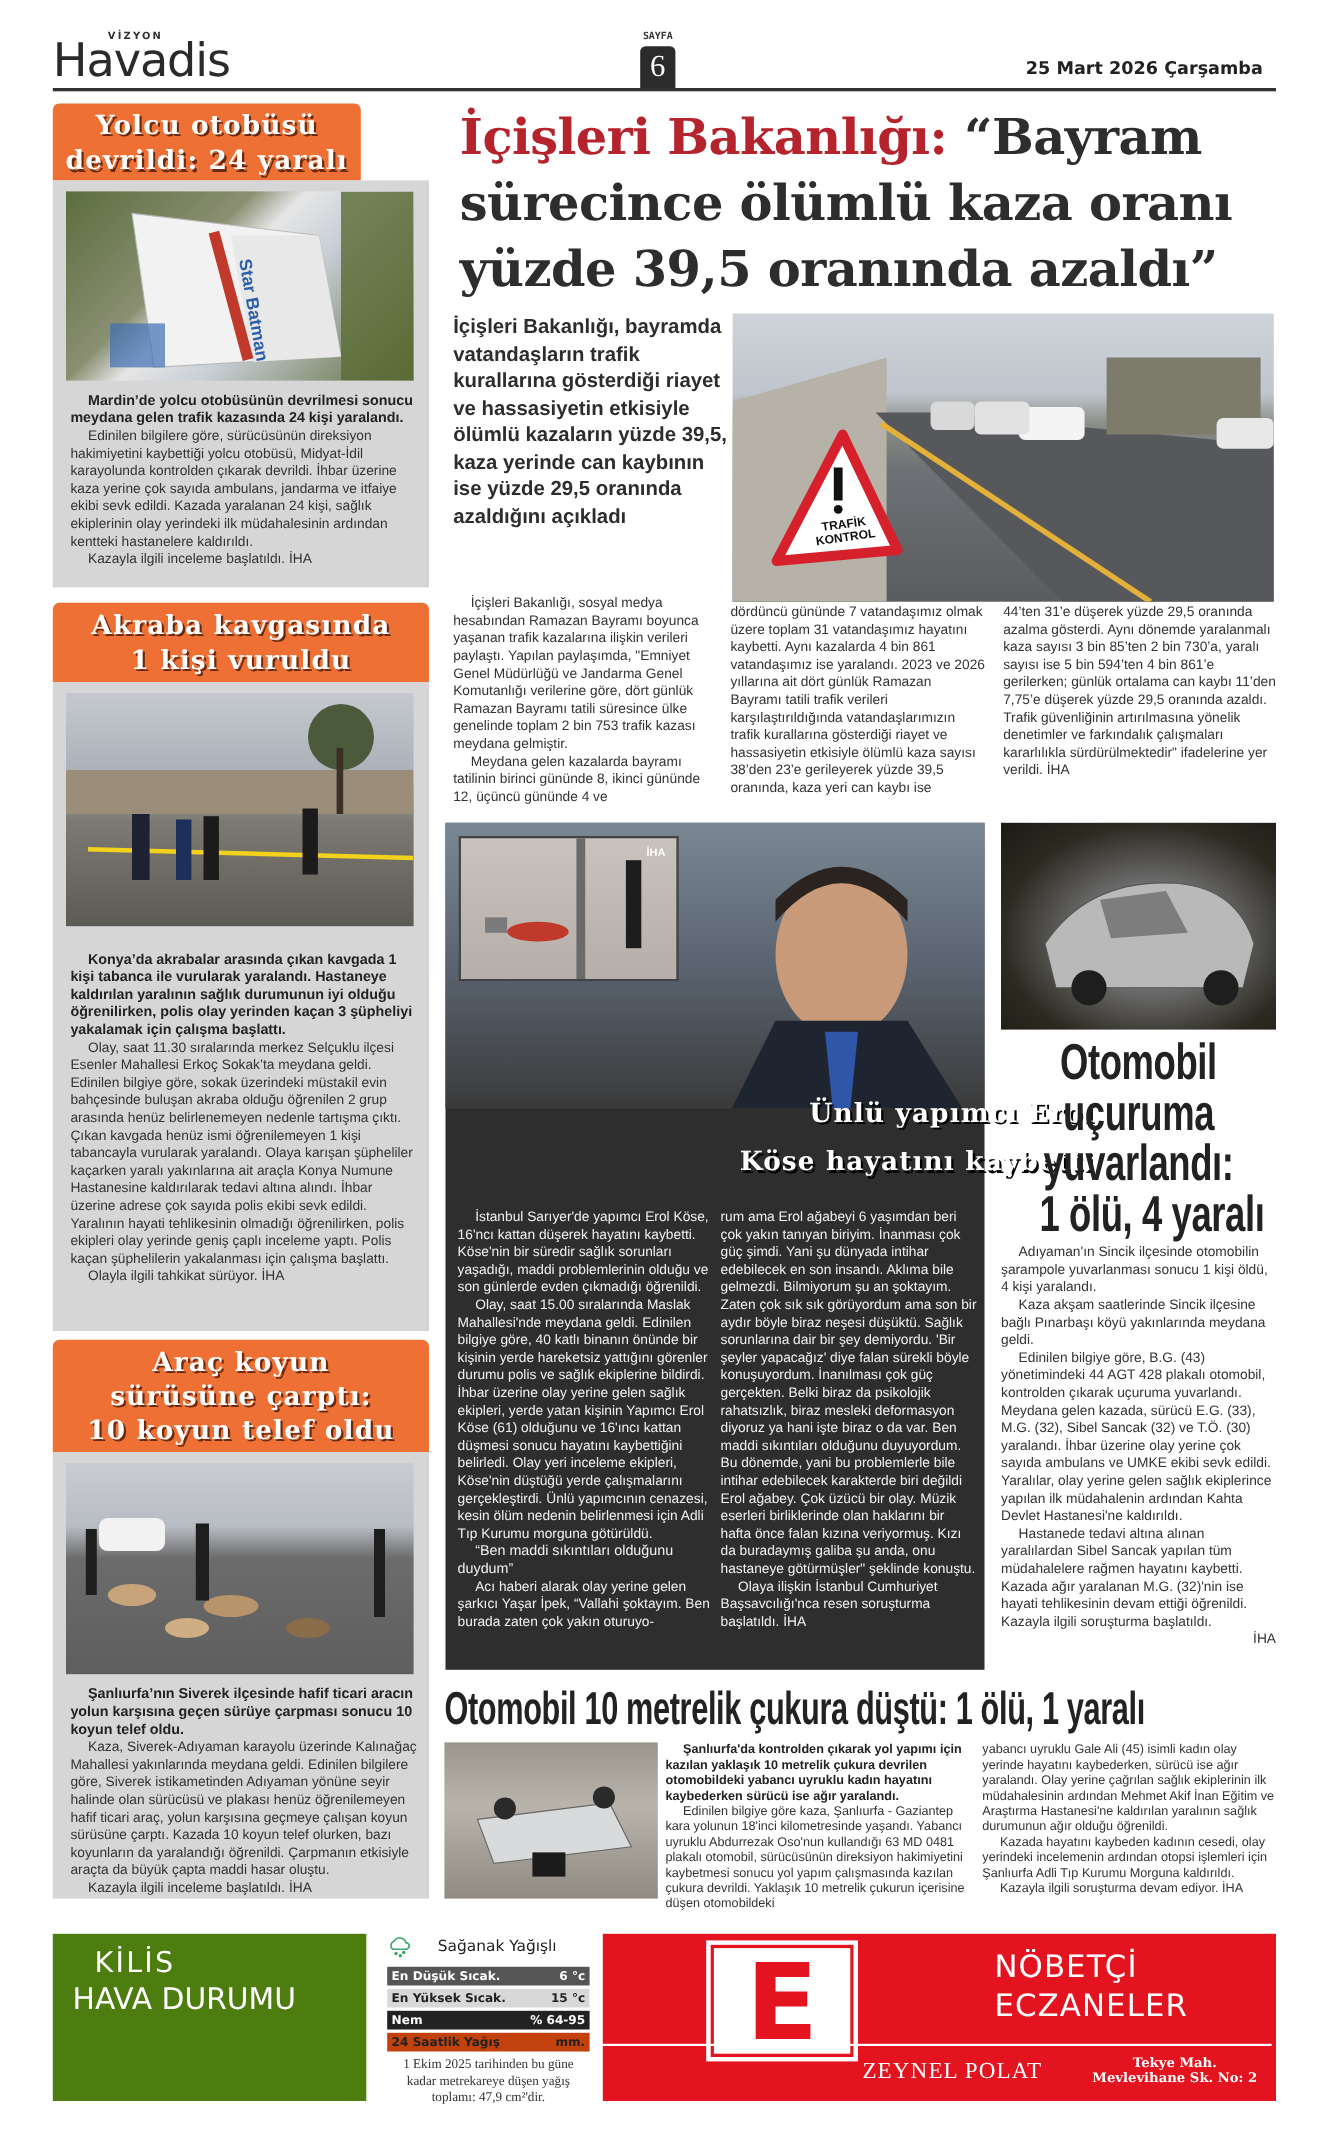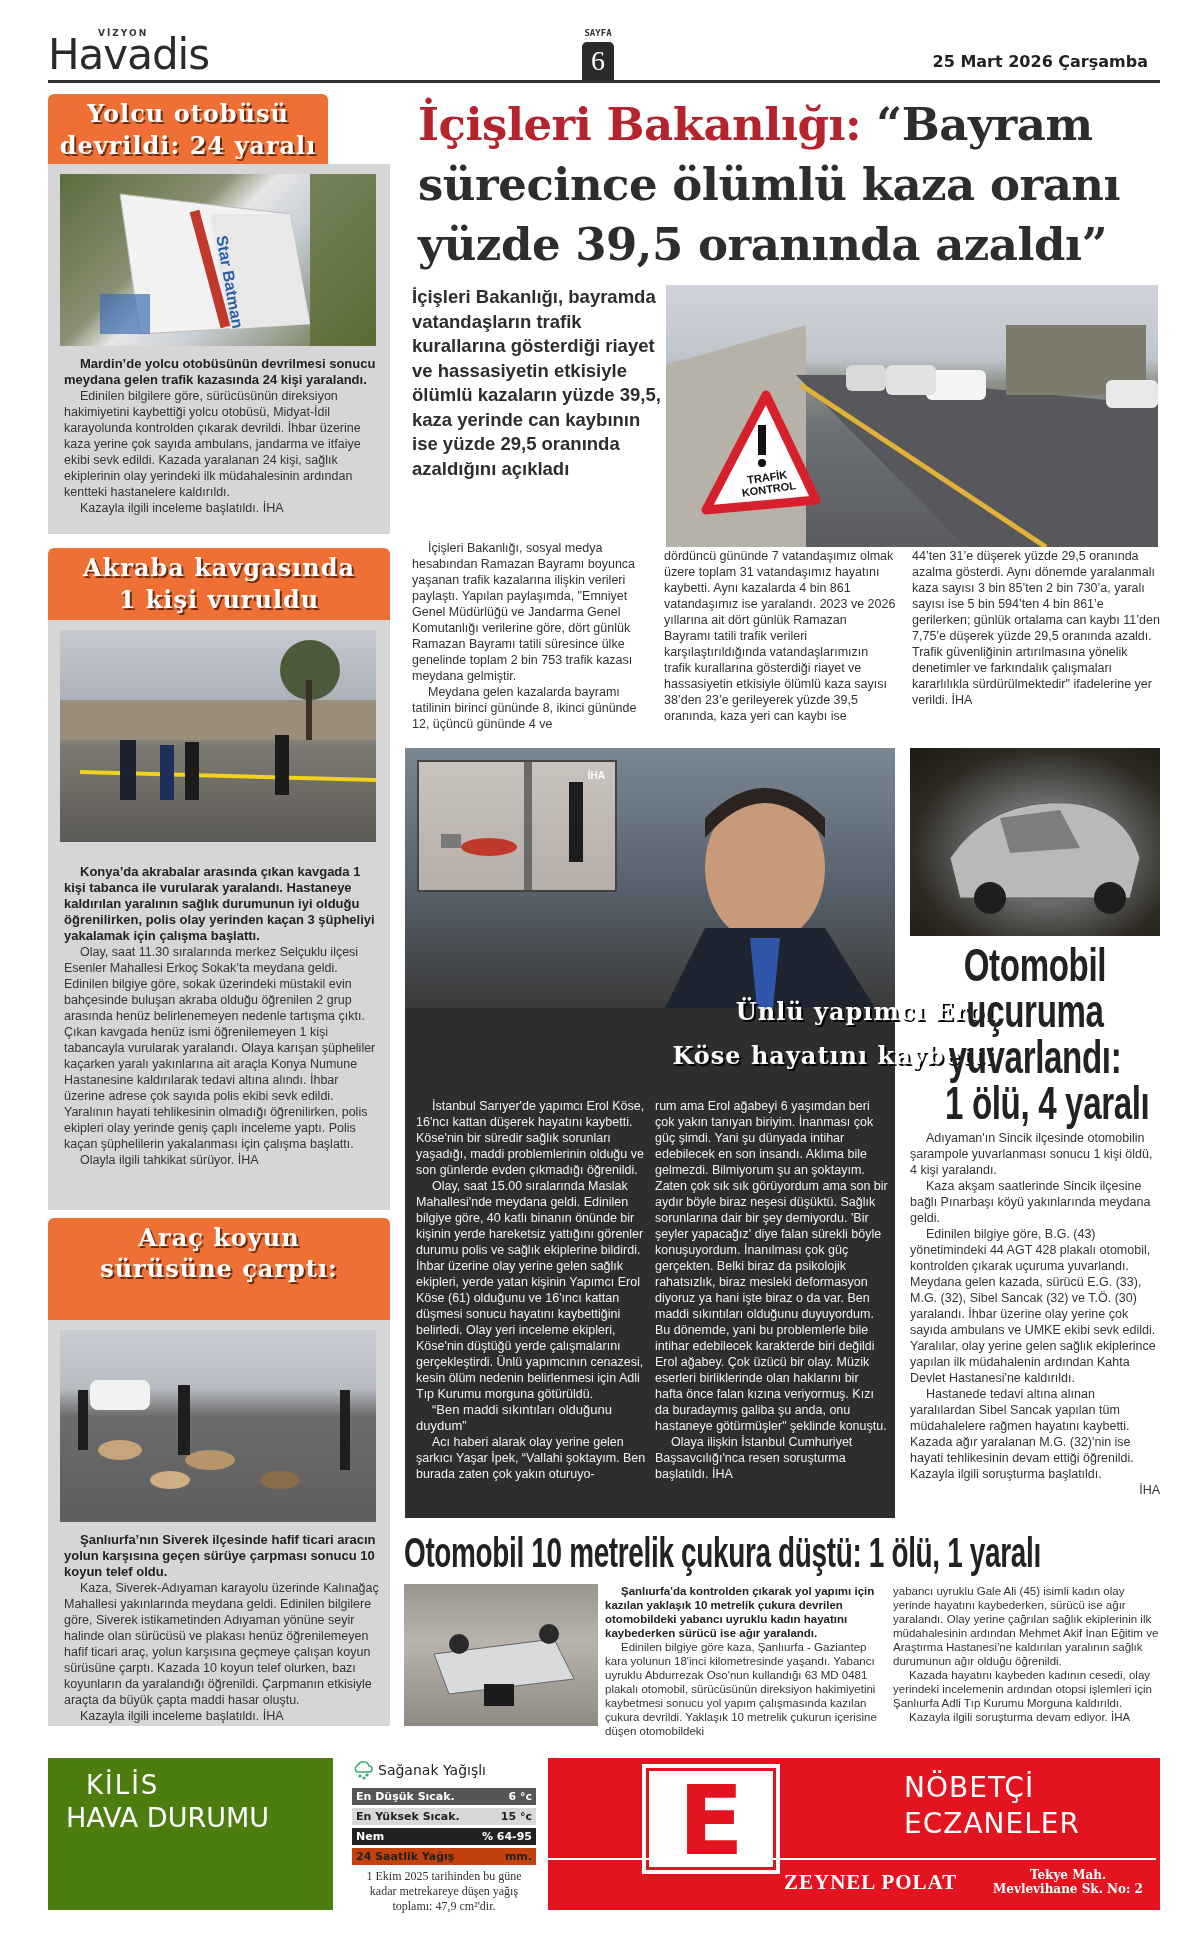--- a/index.html
+++ b/index.html
@@ -79,20 +79,21 @@
 </div>
 <div class="abs bodytext" style="left:64px;top:864px;width:316px">
   <p class="lead">Konya’da akrabalar arasında çıkan kavgada 1 kişi tabanca ile vurularak yaralandı. Hastaneye kaldırılan yaralının sağlık durumunun iyi olduğu öğrenilirken, polis olay yerinden kaçan 3 şüpheliyi yakalamak için çalışma başlattı.</p>
   <p>Olay, saat 11.30 sıralarında merkez Selçuklu ilçesi Esenler Mahallesi Erkoç Sokak’ta meydana geldi. Edinilen bilgiye göre, sokak üzerindeki müstakil evin bahçesinde buluşan akraba olduğu öğrenilen 2 grup arasında henüz belirlenemeyen nedenle tartışma çıktı. Çıkan kavgada henüz ismi öğrenilemeyen 1 kişi tabancayla vurularak yaralandı. Olaya karışan şüpheliler kaçarken yaralı yakınlarına ait araçla Konya Numune Hastanesine kaldırılarak tedavi altına alındı. İhbar üzerine adrese çok sayıda polis ekibi sevk edildi. Yaralının hayati tehlikesinin olmadığı öğrenilirken, polis ekipleri olay yerinde geniş çaplı inceleme yaptı. Polis kaçan şüphelilerin yakalanması için çalışma başlattı.</p>
   <p>Olayla ilgili tahkikat sürüyor. İHA</p>
 </div>
 
 <div class="abs orange-head" style="left:48px;top:1218px;width:342px;height:102px;font-size:24px;line-height:31px;padding-top:4px">
   <div>Araç koyun</div>
   <div>sürüsüne çarptı:</div>
+  <div>10 koyun telef oldu</div>
 </div>
 <div class="abs gray-box" style="left:48px;top:1320px;width:342px;height:406px"></div>
 <div class="abs photo" style="left:60px;top:1330px;width:316px;height:192px;background:linear-gradient(180deg,#c9ccd2 0%,#b8bcc3 30%,#6c6c6c 45%,#5e5e5e 100%)">
   <svg width="316" height="192">
     <rect x="30" y="50" width="60" height="30" rx="8" fill="#f2f2f2"></rect>
     <ellipse cx="60" cy="120" rx="22" ry="10" fill="#c8a47a"></ellipse>
     <ellipse cx="150" cy="130" rx="25" ry="10" fill="#b8946a"></ellipse>
     <ellipse cx="110" cy="150" rx="20" ry="9" fill="#d0ae84"></ellipse>
     <ellipse cx="220" cy="150" rx="20" ry="9" fill="#8a6b4a"></ellipse>
     <rect x="18" y="60" width="10" height="60" fill="#1e1e1e"></rect>
@@ -210,21 +211,21 @@
   <p style="text-indent:0">yabancı uyruklu Gale Ali (45) isimli kadın olay yerinde hayatını kaybederken, sürücü ise ağır yaralandı. Olay yerine çağrılan sağlık ekiplerinin ilk müdahalesinin ardından Mehmet Akif İnan Eğitim ve Araştırma Hastanesi'ne kaldırılan yaralının sağlık durumunun ağır olduğu öğrenildi.</p>
   <p>Kazada hayatını kaybeden kadının cesedi, olay yerindeki incelemenin ardından otopsi işlemleri için Şanlıurfa Adli Tıp Kurumu Morguna kaldırıldı.</p>
   <p>Kazayla ilgili soruşturma devam ediyor. İHA</p>
 </div>
 
 <div class="abs" style="left:48px;top:1758px;width:285px;height:152px;background:#4d7c0f;padding:12px 18px;color:#fff">
   <div style="font-size:26px;font-family:'DejaVu Sans',sans-serif;letter-spacing:2px;margin-left:20px">KİLİS</div>
   <div style="font-size:27px;font-family:'DejaVu Sans',sans-serif;margin-top:2px">HAVA DURUMU</div>
 </div>
 <div class="abs" style="left:352px;top:1758px;width:184px">
-  <div style="display:flex;align-items:center;gap:4px;height:24px;margin-bottom:6px">
+  <div style="display:flex;align-items:center;gap:24px;height:24px;margin-bottom:6px">
     <svg width="22" height="20">
       <path d="M5,12 a4,4 0 0 1 1,-7 a6,6 0 0 1 11,1 a3,3 0 0 1 0,6 Z" fill="none" stroke="#3aa86b" stroke-width="1.5"></path>
       <circle cx="8" cy="16" r="1.6" fill="#3aa86b"></circle>
         <circle cx="12" cy="18" r="1.6" fill="#3aa86b"></circle>
         <circle cx="15" cy="15" r="1.6" fill="#3aa86b"></circle>
     </svg>
     <span style="font-size:14px;font-family:'DejaVu Sans',sans-serif;color:#222">Sağanak Yağışlı</span>
   </div>
   <div class="weather-row" style="background:#555;color:#fff">
       <span>En Düşük Sıcak.</span>
@@ -247,18 +248,18 @@
 
 <div class="abs" style="left:548px;top:1758px;width:612px;height:152px;background:#e3141f">
   <div class="abs" style="left:98px;top:10px;width:130px;height:102px;background:#fff;border:3px solid #e3141f;outline:4px solid #fff">
     <span style="display:block;text-align:center;color:#e3141f;font-size:96px;font-weight:bold;line-height:100px;font-family:'DejaVu Sans',sans-serif">E</span>
   </div>
   <div class="abs" style="left:356px;top:12px;color:#fff;font-size:28px;line-height:36px;font-family:'DejaVu Sans',sans-serif;letter-spacing:1px">
     <div>NÖBETÇİ</div>
     <div>ECZANELER</div>
   </div>
   <div class="abs" style="left:0;top:100px;width:608px;height:2px;background:#fff"></div>
-  <div class="abs" style="left:236px;top:112px;color:#fff;font-size:21px;font-weight:bold;font-family:'Liberation Serif',serif;letter-spacing:1px">ZEYNEL POLAT</div>
+  <div class="abs" style="left:236px;top:112px;color:#fff;font-size:21px;font-weight:normal;font-family:'Liberation Serif',serif;letter-spacing:1px">ZEYNEL POLAT</div>
   <div class="abs" style="left:430px;top:110px;width:180px;color:#fff;font-size:12px;line-height:14px;font-weight:bold;font-family:'DejaVu Serif',serif;text-align:center">
     <div>Tekye Mah.</div>
     <div>Mevlevihane Sk. No: 2</div>
   </div>
 </div>
 
 </body></html>

